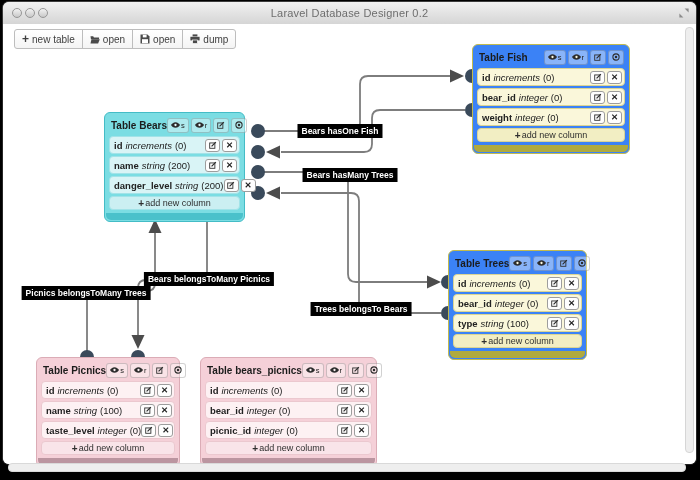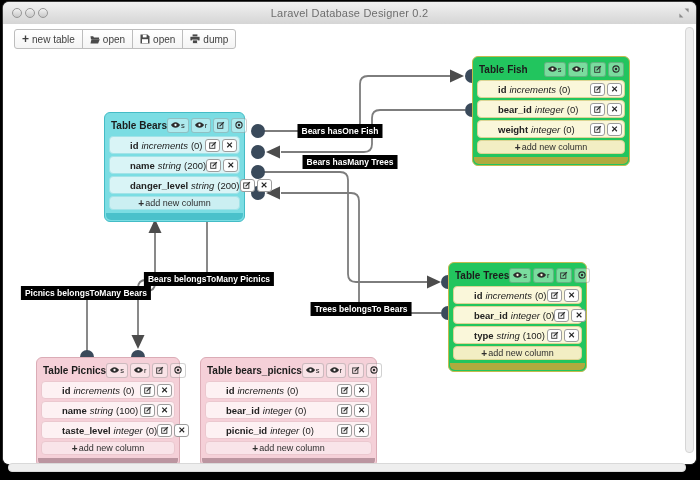--- a/index.html
+++ b/index.html
@@ -38,39 +38,39 @@
           font-size:8.5px;font-weight:bold;padding:2px 4px;white-space:nowrap;z-index:4;cursor:pointer;}
   
   .tbl{position:absolute;border-radius:6px;border:1px solid;padding:4px 4px 11px 4px;
        box-sizing:border-box;z-index:2;cursor:move;}
   .tbl-h{display:flex;align-items:center;height:16px;margin:0 1px 3px 2px;white-space:nowrap;}
   .tbl-title{font-weight:bold;font-size:10px;color:#1c1c1c;margin-right:auto;}
   .hbtns{display:flex;gap:2px;}
   .hbtn{display:inline-flex;align-items:center;gap:1px;background:rgba(255,255,255,.4);
         border:1px solid rgba(0,0,0,.18);border-radius:3px;padding:1px 3px;height:11px;
         font-size:7.5px;color:#222;cursor:pointer;}
-  .trow{display:flex;align-items:center;height:16px;margin-bottom:2px;padding:0 2px 0 20px;
+  .trow{display:flex;align-items:center;height:16px;margin-bottom:2px;padding:0 2px 0 4px;
         border:1px solid;border-radius:4px;font-size:9.5px;color:#222;white-space:nowrap;}
   .cname{font-weight:bold;}
   .ctype{font-style:italic;margin-left:3px;}
   .csize{margin-left:3px;}
   .rbtns{margin-left:auto;display:flex;gap:2px;}
   .rbtn{width:15px;height:13px;background:#fefefe;border:1px solid #9d9d9d;border-radius:3px;
         display:flex;align-items:center;justify-content:center;cursor:pointer;box-sizing:border-box;}
   .rbtn .x{font-size:8.5px;font-weight:bold;color:#222;line-height:1;}
   .tbl-add{display:flex;align-items:center;justify-content:center;gap:1px;height:12px;
            border:1px solid;border-radius:4px;font-size:9px;color:#2e2e2e;cursor:pointer;}
   .tbl-add b{font-size:10px;}
   .tbl-strip{position:absolute;left:1px;right:1px;bottom:1px;height:7px;border-radius:0 0 5px 5px;}
   
   .cyan{background:#7bdde3;border-color:#44bcc6;}
   .cyan .trow{background:#d9f4f6;border-color:#a2e3e8;}
   .cyan .tbl-add{background:#cbeff2;border-color:#a2e3e8;}
   .cyan .tbl-strip{background:#4ac1cb;}
-  .yellow{background:#22c55e;border-color:#c2bb4e;margin-top:12px;}
+  .yellow{background:#3b82f6;border-color:#c2bb4e;}
   .yellow .trow{background:#faf7da;border-color:#dbd594;}
   .yellow .tbl-add{background:#f2eec3;border-color:#dbd594;}
   .yellow .tbl-strip{background:#b0aa3e;}
   .pink{background:#f5d0d8;border-color:#dbacb6;}
   .pink .trow{background:#fdf1f3;border-color:#ebc8cf;}
   .pink .tbl-add{background:#f9e4e9;border-color:#ebc8cf;}
   .pink .tbl-strip{background:#bb95a0;}
 </style>
 </head>
 <body>
@@ -155,24 +155,24 @@
     <circle class="endpoint" cx="472" cy="110" r="7"></circle>
 
     <circle class="endpoint" cx="448" cy="282" r="7"></circle>
     <circle class="endpoint" cx="448" cy="313" r="7"></circle>
 
     <circle class="endpoint" cx="87" cy="357" r="7"></circle>
     <circle class="endpoint" cx="138" cy="357" r="7"></circle>
   </svg>
 
   <div class="rlabel" style="left:340px;top:131px">Bears hasOne Fish</div>
-  <div class="rlabel" style="left:350px;top:162px">Bears hasMany Trees</div>
+  <div class="rlabel" style="left:350px;top:175px">Bears hasMany Trees</div>
   <div class="rlabel" style="left:209px;top:279px">Bears belongsToMany Picnics</div>
   <div class="rlabel" style="left:361px;top:309px">Trees belongsTo Bears</div>
-  <div class="rlabel" style="left:86px;top:293px">Picnics belongsToMany Bears</div>
+  <div class="rlabel" style="left:86px;top:293px">Picnics belongsToMany Trees</div>
 
   <div class="tbl cyan" style="left:104px;top:112px;width:141px;">
     <div class="tbl-h">
       <span class="tbl-title">Table Bears</span>
       <span class="hbtns">
         <span class="hbtn">
             <svg width="9" height="6" viewBox="0 0 11 7">
               <path d="M5.5 0C3 0 1 1.7 0 3.5 1 5.3 3 7 5.5 7S10 5.3 11 3.5C10 1.7 8 0 5.5 0z" fill="#2d2d2d"></path>
               <circle cx="5.5" cy="3.5" r="1.4" fill="#e8fbfc"></circle>
             </svg>

